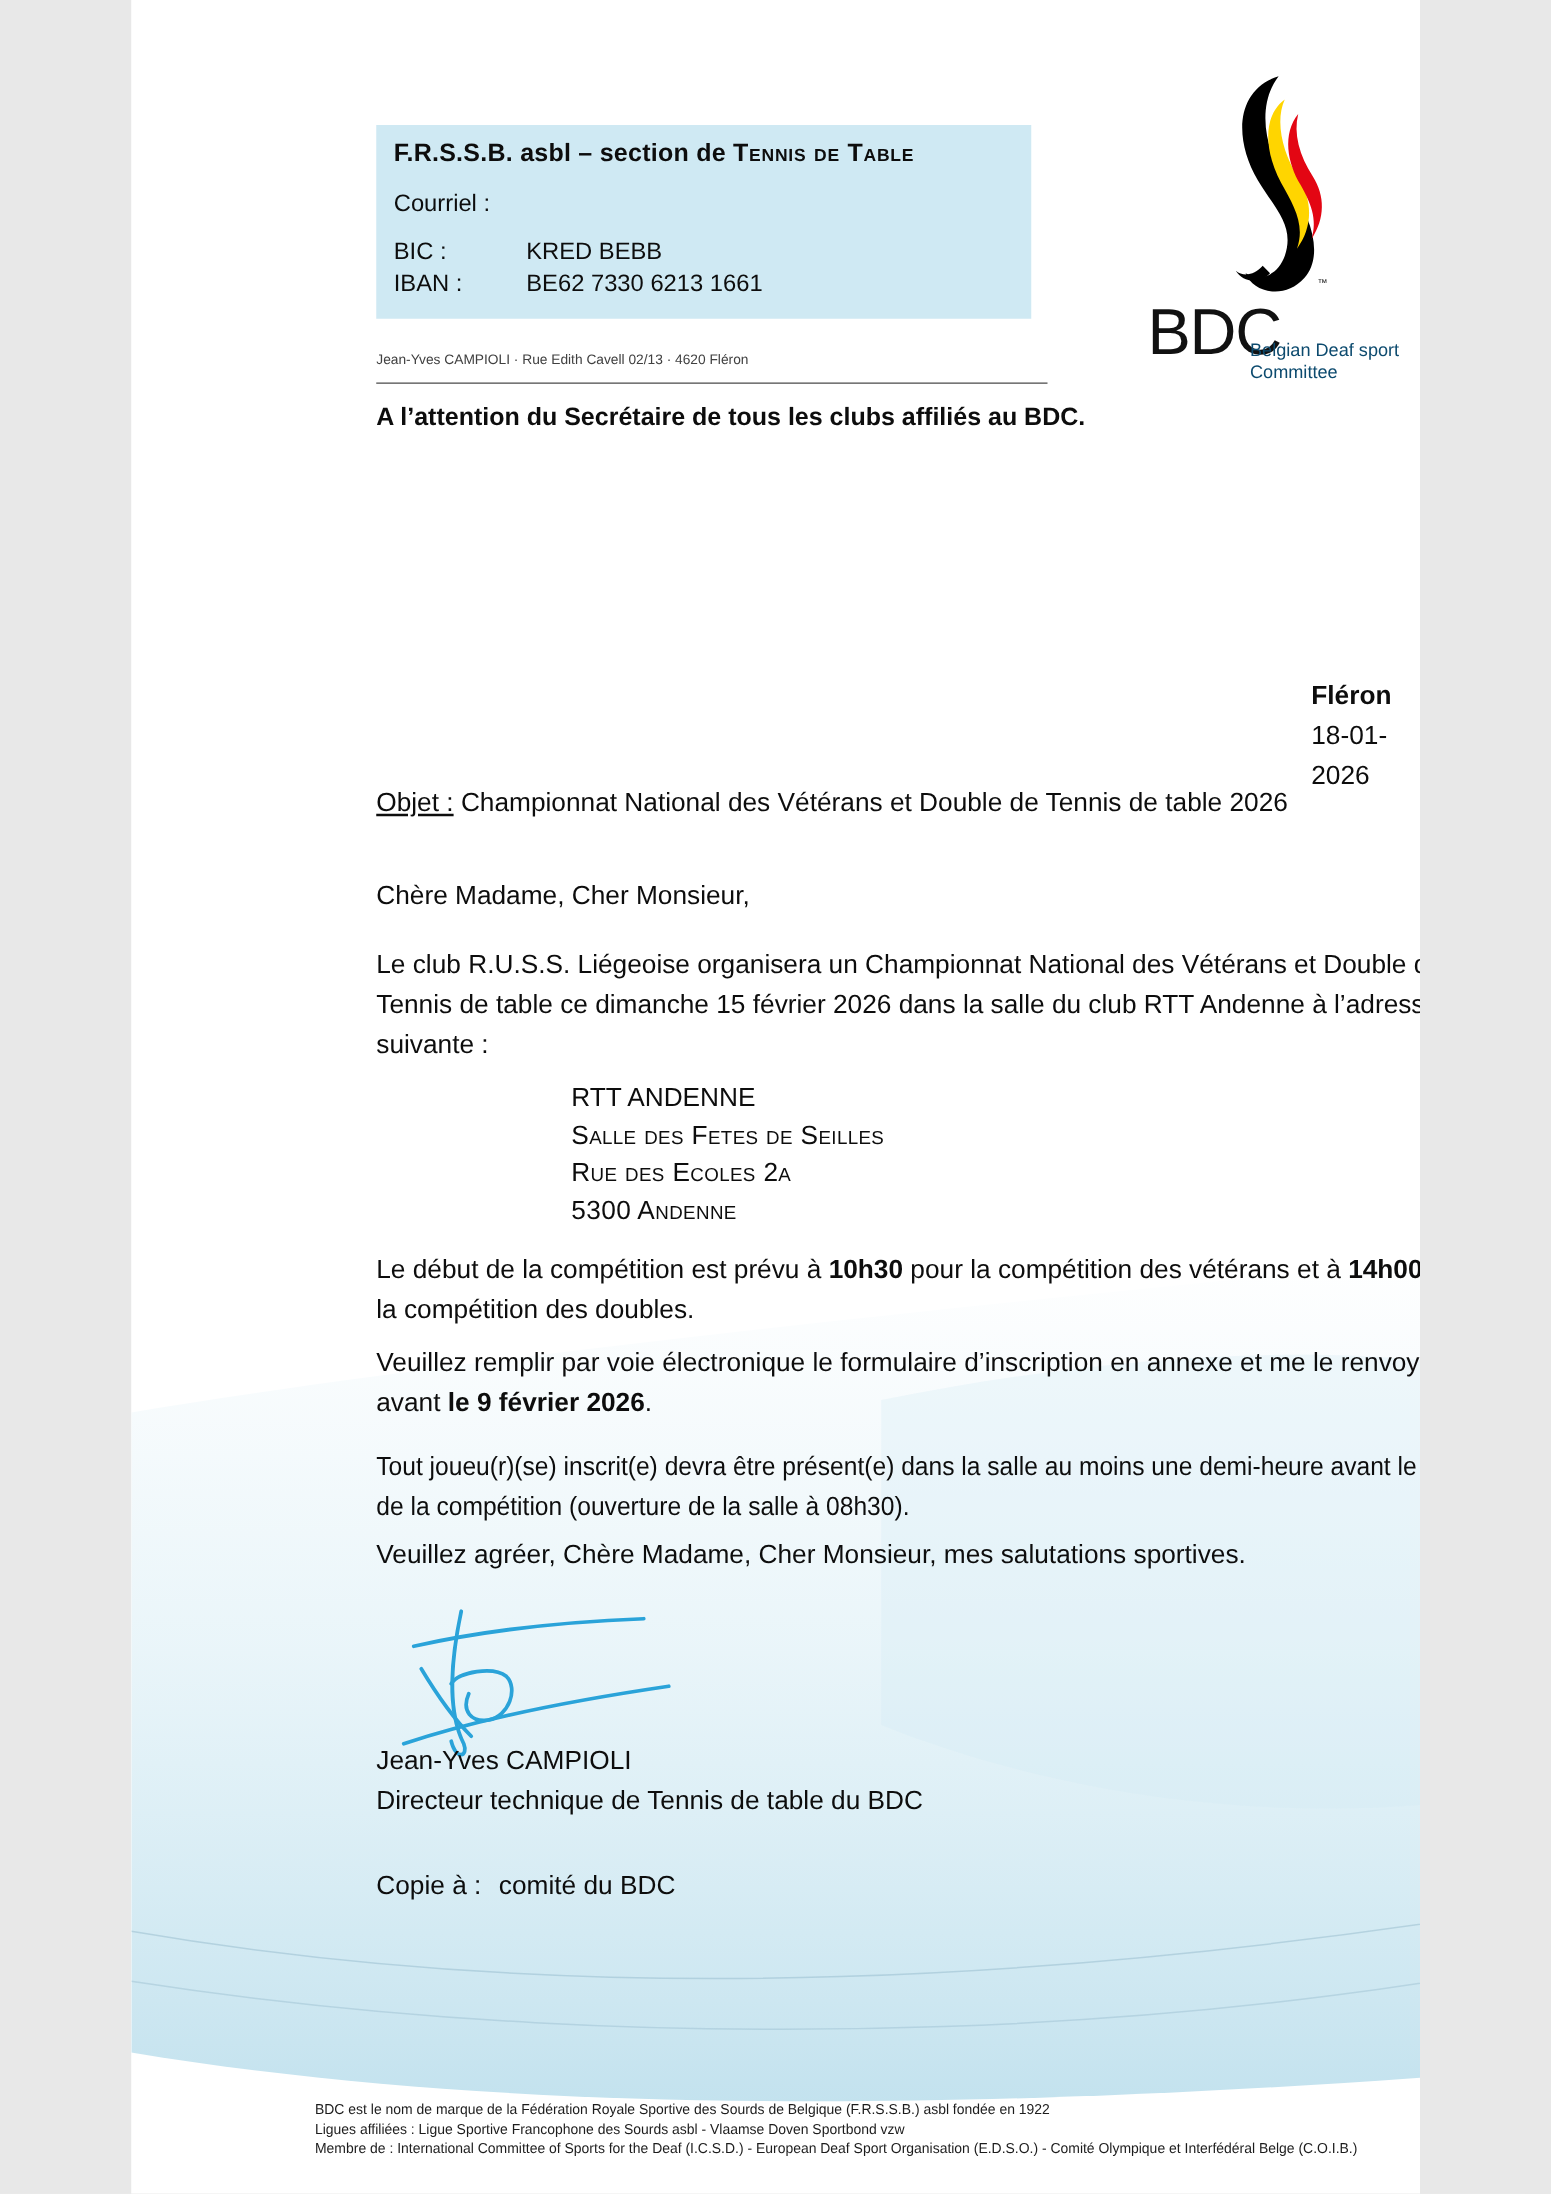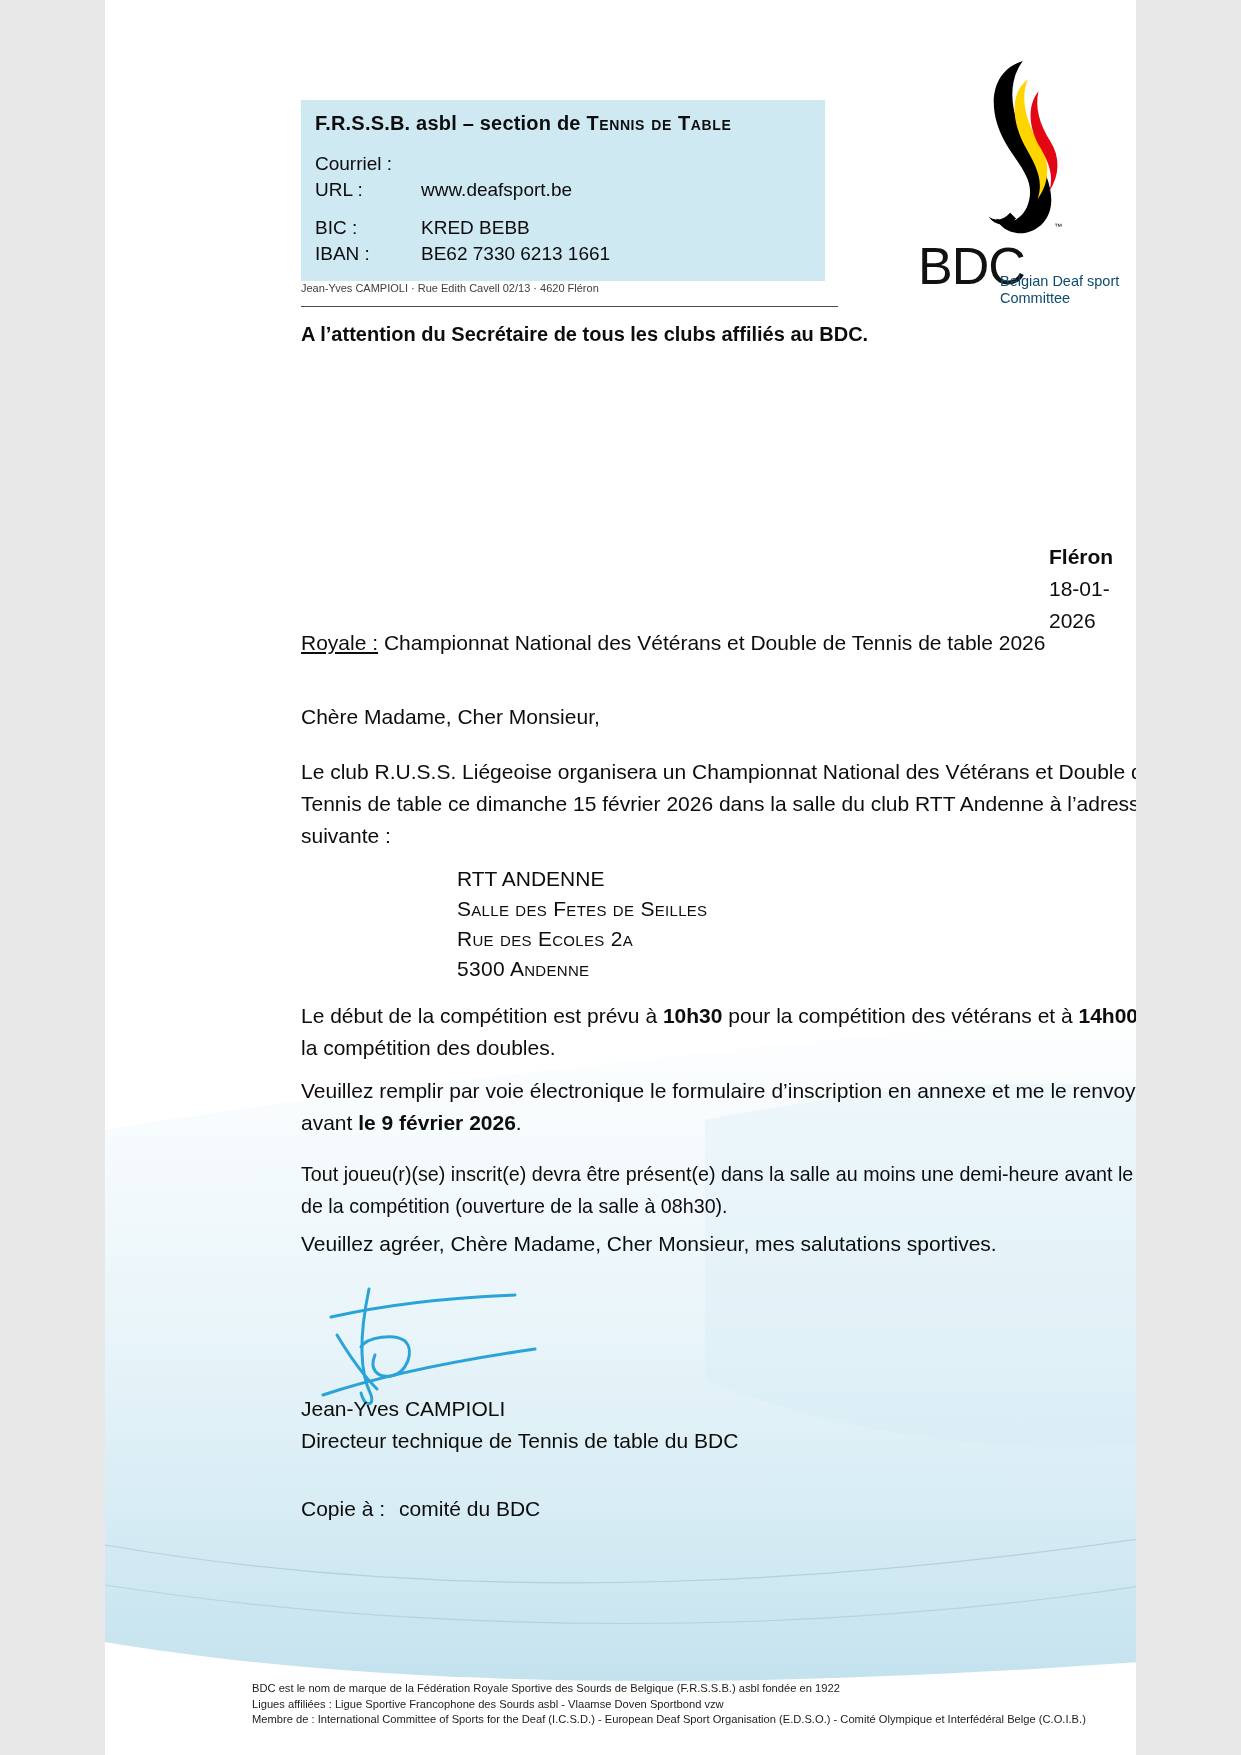--- a/index.html
+++ b/index.html
@@ -76,24 +76,20 @@
     <path d="M600,1120 C900,1060 1120,1080 1241,1140 L1241,1400 C1050,1470 800,1460 600,1380 Z" fill="#cfe9f3" opacity="0.28"></path>
     <path d="M0,1545 C350,1605 750,1595 1241,1505" stroke="rgba(110,155,180,0.30)" stroke-width="1.2" fill="none"></path>
     <path d="M0,1585 C420,1650 900,1630 1241,1545" stroke="rgba(110,155,180,0.25)" stroke-width="1.2" fill="none"></path>
   </svg>
 
   <div class="layer org-block">
     <div class="org-title"><span>F.R.S.S.B. asbl – section de </span><span class="sc">Tennis de Table</span></div>
     <div class="org-row">
       <span>Courriel :</span>
     </div>
-    <div class="org-row">
-      <span>URL :</span>
-      <span>www.deafsport.be</span>
-    </div>
     <div class="org-row gap">
       <span>BIC :</span>
       <span>KRED BEBB</span>
     </div>
     <div class="org-row">
       <span>IBAN :</span>
       <span>BE62 7330 6213 1661</span>
     </div>
   </div>
 
@@ -116,21 +112,21 @@
   <div class="layer sender-rule"></div>
 
   <div class="layer attention">A l’attention du Secrétaire de tous les clubs affiliés au BDC.</div>
 
   <div class="layer dateblock">
     <div class="place">Fléron</div>
     <div>18-01-2026</div>
   </div>
 
   <div class="layer subject">
-    <span class="lbl">Royale :</span><span> Championnat National des Vétérans et Double de Tennis de table 2026</span>
+    <span class="lbl">Objet :</span><span> Championnat National des Vétérans et Double de Tennis de table 2026</span>
   </div>
 
   <div class="layer para" style="top:701px">Chère Madame, Cher Monsieur,</div>
 
   <div class="layer para" style="top:756px">Le club R.U.S.S. Liégeoise organisera un Championnat National des Vétérans et Double de Tennis de table ce dimanche 15 février 2026 dans la salle du club RTT Andenne à l’adresse suivante :</div>
 
   <div class="layer addr">
     <div>RTT ANDENNE</div>
     <div class="sc">Salle des Fetes de Seilles</div>
     <div class="sc">Rue des Ecoles 2a</div>

